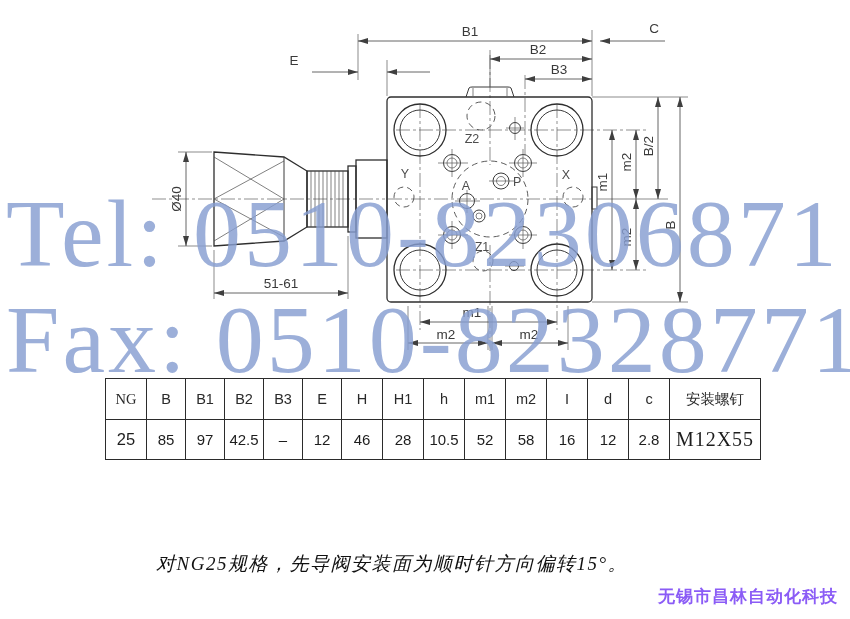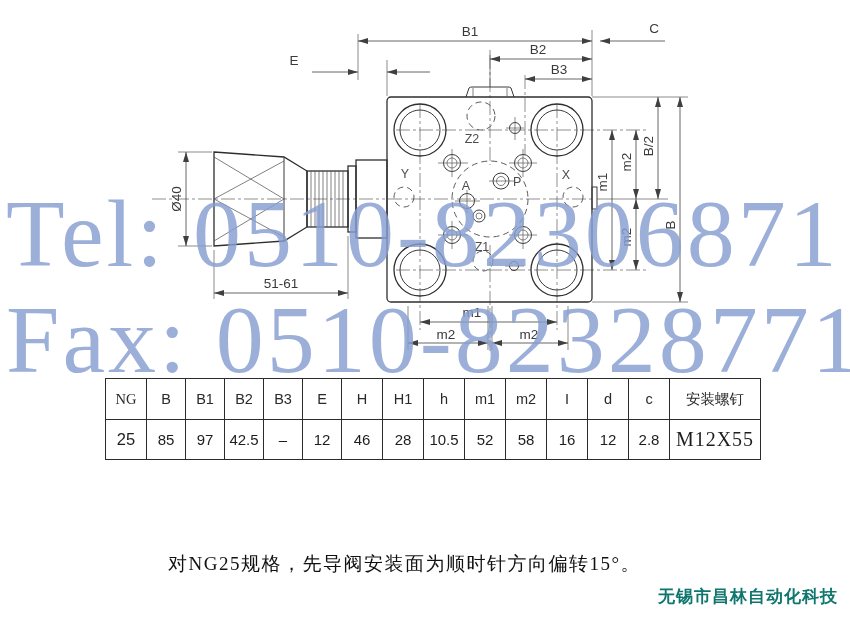--- a/index.html
+++ b/index.html
@@ -25,24 +25,24 @@
   
   #spec-table{position:absolute;left:105px;top:378px;z-index:2;border-collapse:collapse;}
   #spec-table td{border:1.4px solid #2b2b2b;text-align:center;vertical-align:middle;
                  padding:0;font-size:15px;color:#1d1d1d;height:39px;}
   #spec-table tr.hdr td{height:40px;font-size:14.5px;color:#2a2a2a;}
   #spec-table td.ng-h{font-family:"Liberation Serif",serif;font-size:16px;}
   #spec-table td.ng{font-weight:normal;font-size:16.5px;}
   #spec-table td.screw{font-size:20px;letter-spacing:1px;font-family:Liberation Serif, serif;}
   .c-ng{width:40px;} .c-n{width:38px;} .c-w{width:40px;} .c-s{width:90px;}
   
-  #note{position:absolute;left:168px;top:551px;z-index:2;
-        font-family:"Liberation Serif",serif;font-size:19px;color:#111;letter-spacing:1.5px;}
+  #note{position:absolute;left:156px;top:551px;z-index:2;
+        font-family:"Liberation Serif",serif;font-size:19px;color:#111;letter-spacing:1.5px;font-style:italic;}
   #company{position:absolute;right:12px;top:585px;z-index:2;font-weight:bold;
-           font-size:17px;color:#0f766e;letter-spacing:1px;}
+           font-size:17px;color:#8b5cf6;letter-spacing:1px;}
 </style>
 </head>
 <body>
 
 <div id="stage">
 
   <svg id="drawing" width="850" height="378" viewBox="0 0 850 378">
     <defs>
       <marker id="ae" markerWidth="11" markerHeight="8" refX="10" refY="4" orient="auto" markerUnits="userSpaceOnUse">
         <path d="M0,1 L10,4 L0,7 Z" fill="#3f3f3f"></path>

